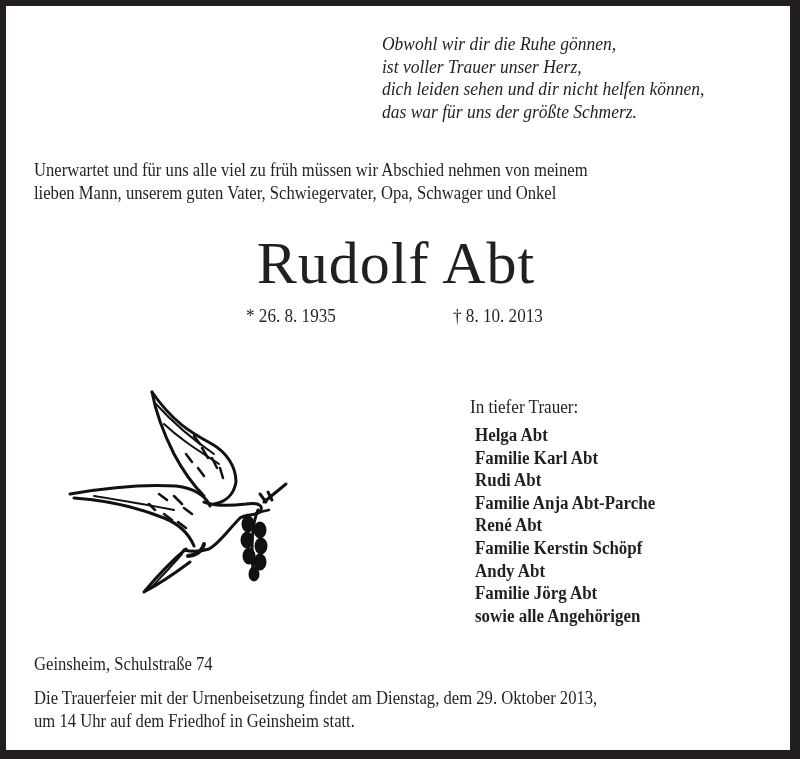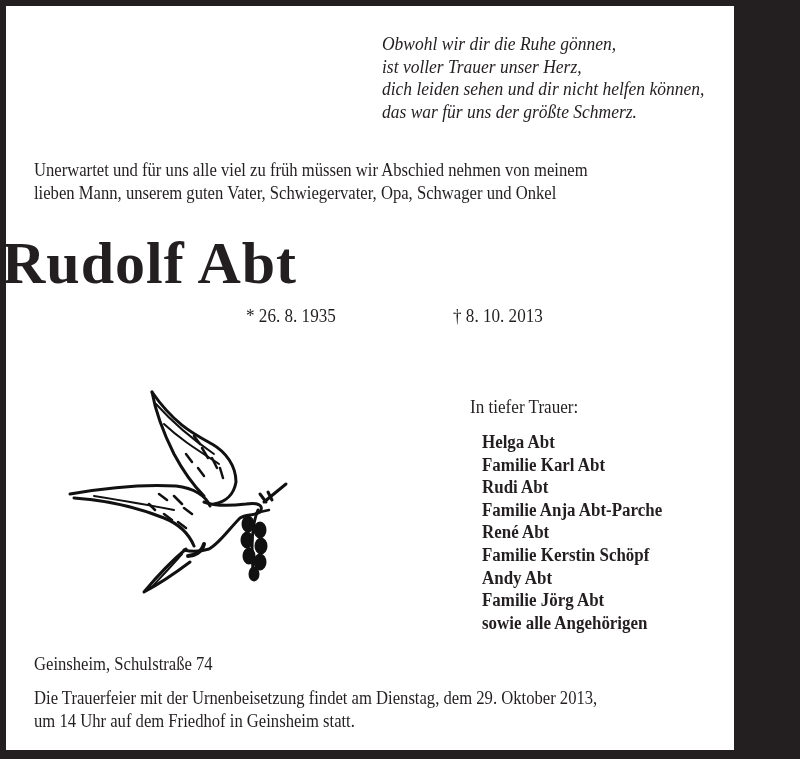--- a/index.html
+++ b/index.html
@@ -1,54 +1,54 @@
 <!DOCTYPE html>
 <html><head>
   <meta charset="utf-8">
   <style>
     html, body { margin: 0; padding: 0; background: #231f20; }
     body { width: 800px; height: 759px; position: relative; overflow: hidden; }
     .frame {
-      position: absolute; left: 6px; top: 6px; width: 728px; height: 744px;
+      position: absolute; left: 6px; top: 6px; width: 784px; height: 744px;
       background: #ffffff; color: #231f20;
       font-family: "Liberation Serif", "DejaVu Serif", serif;
     }
     .poem {
       position: absolute; left: 376px; top: 27px;
       font-style: italic; font-size: 19px; line-height: 22.5px;
       transform: scaleX(0.92); transform-origin: left top; white-space: nowrap;
     }
     .poem div { display: block; }
     .intro {
       position: absolute; left: 28px; top: 152px;
       font-size: 19px; line-height: 23px; white-space: nowrap;
       transform: scaleX(0.875); transform-origin: left top;
     }
     .name {
-      position: absolute; left: 0; top: 222px; width: 788px; text-align: left;
-      font-weight: bold; font-size: 60px; line-height: 70px; letter-spacing: 1px;
+      position: absolute; left: 0; top: 222px; width: 788px; text-align: center;
+      font-weight: normal; font-size: 60px; line-height: 70px; letter-spacing: 1px;
     }
     .name span { display: inline-block; transform: translateX(-4px); }
     .dates {
       position: absolute; top: 299px; font-size: 19px; line-height: 22px; white-space: nowrap;
       transform: scaleX(0.9); transform-origin: left top;
     }
     .birth { left: 240px; }
     .death { left: 447px; }
     .dove {
       position: absolute; left: 58px; top: 378px; width: 230px; height: 215px;
     }
     .mourners {
       position: absolute; left: 464px; top: 389px; white-space: nowrap;
     }
     .mourners .label {
       font-size: 19px; line-height: 24px; transform: scaleX(0.9); transform-origin: left top;
       margin-bottom: 2px;
     }
-    .mourners ul { list-style: none; margin: 12px; padding: 0; }
+    .mourners ul { list-style: none; margin: 5px; padding: 0; }
     .mourners li {
       font-weight: bold; font-size: 18px; line-height: 22.6px;
       transform: scaleX(0.94); transform-origin: left top;
     }
     .address {
       position: absolute; left: 28px; top: 647px; font-size: 19px; line-height: 22px; white-space: nowrap;
       transform: scaleX(0.875); transform-origin: left top;
     }
     .ceremony {
       position: absolute; left: 28px; top: 680px; font-size: 19px; line-height: 23px; white-space: nowrap;

